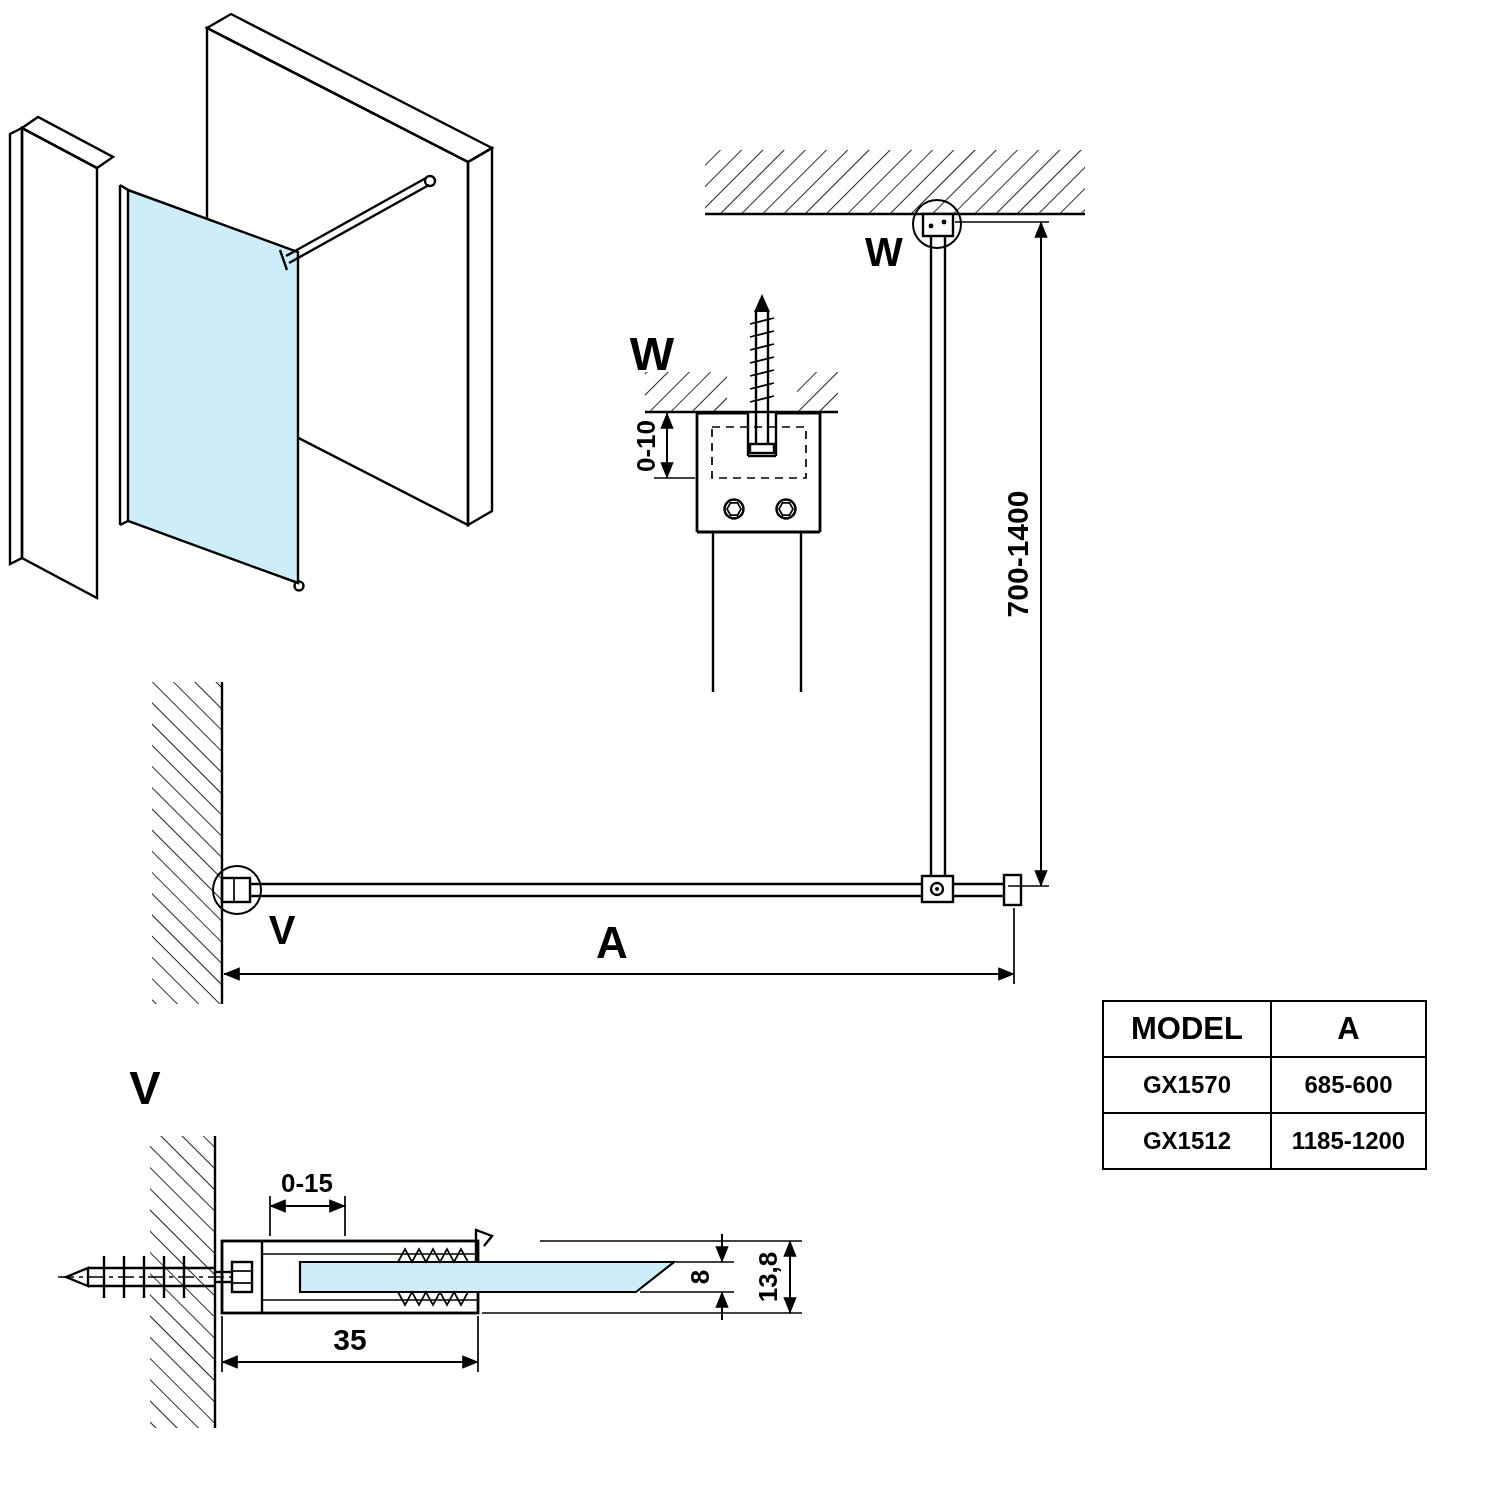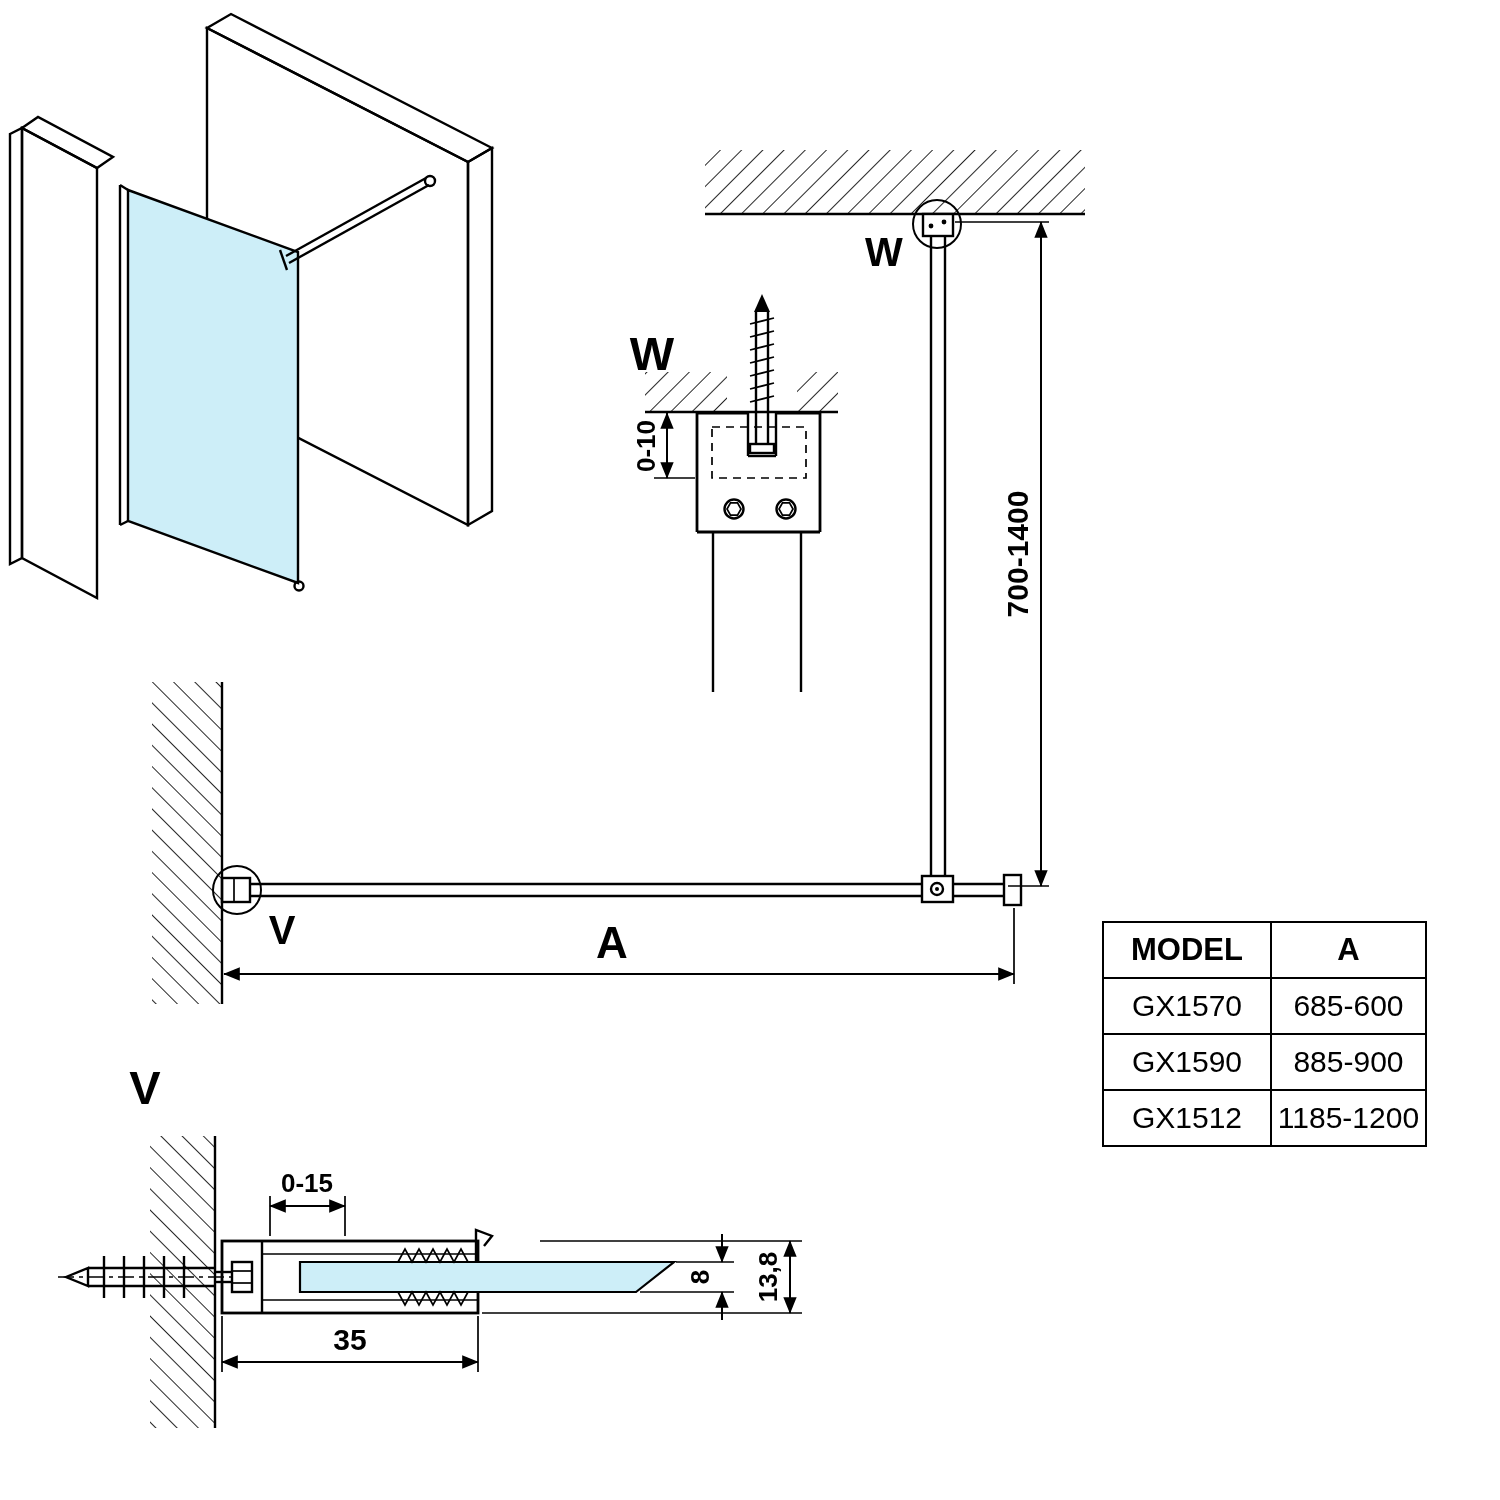--- a/index.html
+++ b/index.html
@@ -11,23 +11,23 @@
   .dim-xl{font-size:44px}
   .dim{font-size:26px}
   .dim-md{font-size:30px}
   .ln{stroke:#000;stroke-width:2.4;fill:none}
   .thick{stroke:#000;stroke-width:2.8;fill:none}
   .thin{stroke:#000;stroke-width:1.7;fill:none}
   .dimln{stroke:#000;stroke-width:2;fill:none}
   .dash{stroke-dasharray:8 6}
   .cl{stroke:#000;stroke-width:1.4;fill:none;stroke-dasharray:16 5 4 5}
   .white{fill:#fff}
-  .spec-table{position:absolute;left:1102px;top:921px;width:325px}
+  .spec-table{position:absolute;left:1102px;top:1000px;width:325px}
   .spec-table table{width:100%;border-collapse:collapse;table-layout:fixed}
-  .spec-table th,.spec-table td{border:2.4px solid #000;height:54px;text-align:center;vertical-align:middle;font-size:30px;color:#000;padding:0;font-weight:normal}
+  .spec-table th,.spec-table td{border:2.4px solid #000;height:54px;text-align:center;vertical-align:middle;font-size:24px;color:#000;padding:0;font-weight:bold}
   .spec-table th{font-weight:bold;font-size:31px}
 </style>
 </head>
 <body>
 
 <svg id="drawing" width="1500" height="1500" viewBox="0 0 1500 1500">
   <defs>
     <marker id="arrow" viewBox="0 0 12 12" refX="10.5" refY="6" markerWidth="10" markerHeight="10" orient="auto-start-reverse">
       <path d="M1,2 L11,6 L1,10 Z" fill="#000"></path>
     </marker>
@@ -223,22 +223,18 @@
         <th>MODEL</th>
         <th>A</th>
       </tr>
     </thead>
     <tbody>
       <tr>
         <td>GX1570</td>
         <td>685-600</td>
       </tr>
       <tr>
-        <td>GX1590</td>
-        <td>885-900</td>
-      </tr>
-      <tr>
         <td>GX1512</td>
         <td>1185-1200</td>
       </tr>
     </tbody>
   </table>
 </div>
 
 </body></html>

